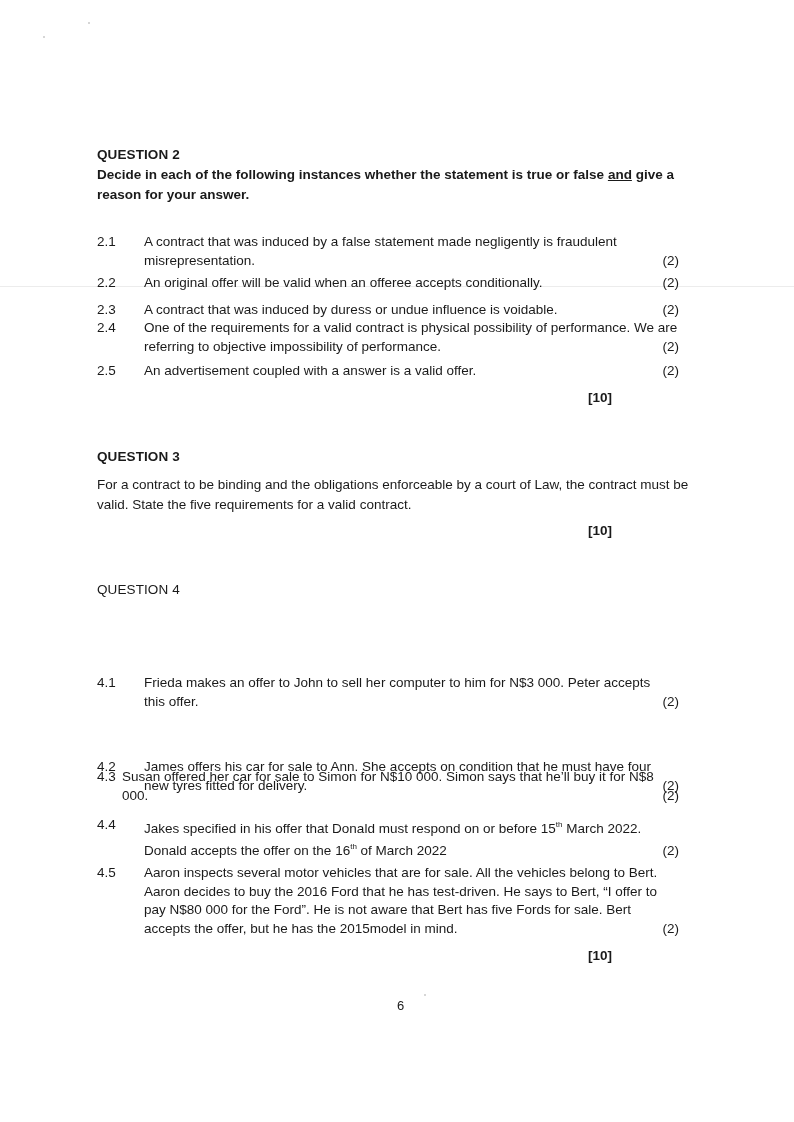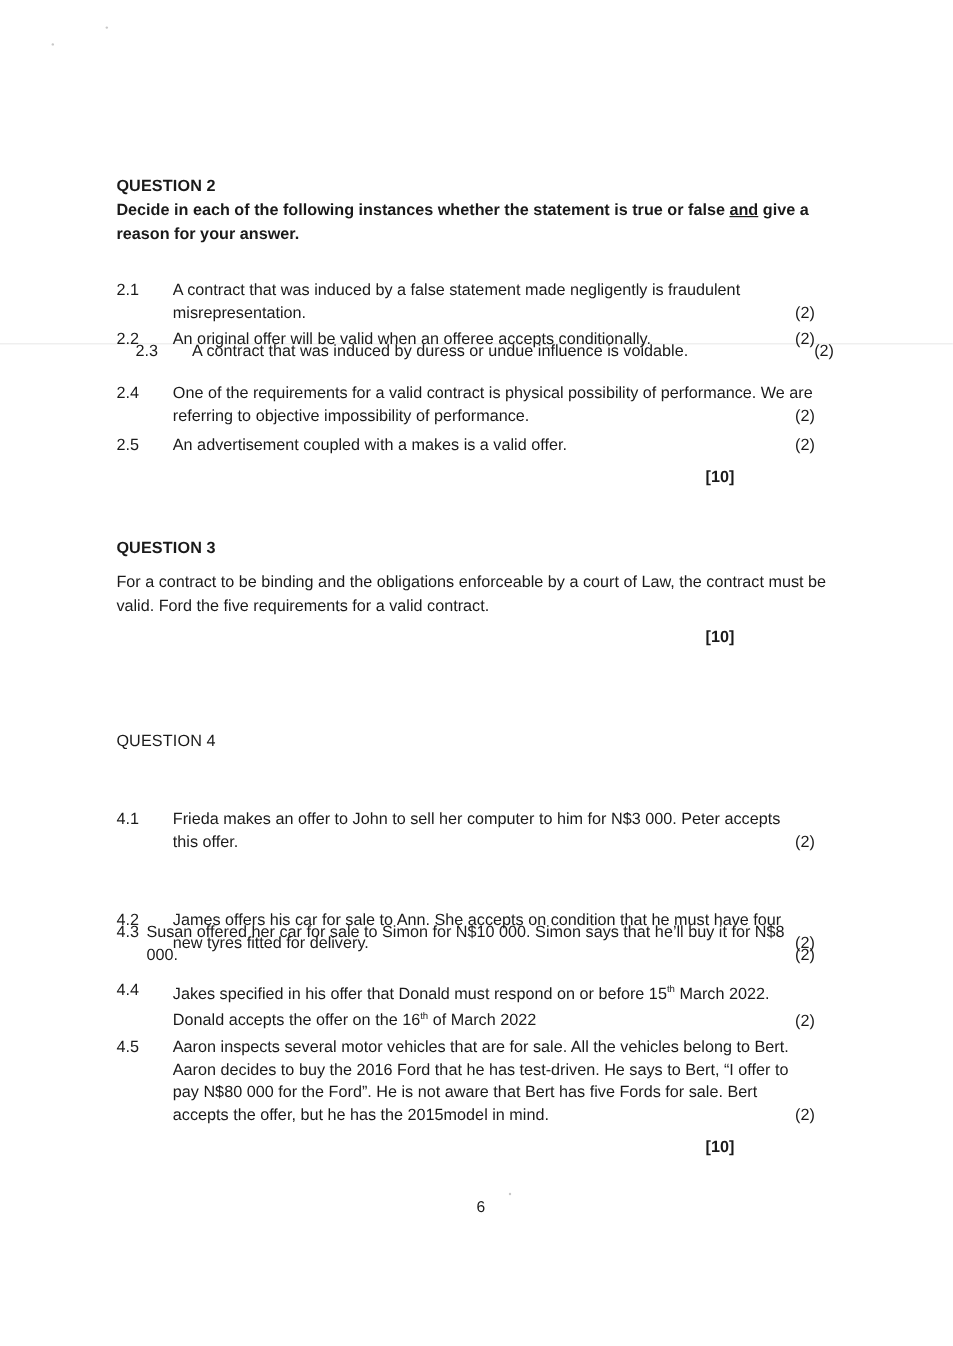--- a/index.html
+++ b/index.html
@@ -2,21 +2,21 @@
 <html><head>
 <meta charset="utf-8">
 <style>
   html, body { margin: 0; padding: 0; background: #ffffff; }
   body {
     width: 794px; height: 1122px; position: relative; overflow: hidden;
     font-family: "Liberation Sans", sans-serif; color: #1a1a1a;
   }
   .page { position: absolute; left: 0; top: 0; width: 720px; height: 1122px; }
   .qhead { position: absolute; left: 97px; font-size: 13.5px; font-weight: bold; letter-spacing: 0.1px; }
-  .qhead.light { font-weight: normal; margin-top: 28px; }
+  .qhead.light { font-weight: normal; }
   .instr { position: absolute; left: 97px; width: 600px; font-size: 13.5px; line-height: 20px; font-weight: bold; }
   .body-text { position: absolute; left: 97px; width: 600px; font-size: 13.5px; line-height: 20px; }
   u { text-decoration: underline; }
   .item { position: absolute; left: 97px; width: 592px; font-size: 13.5px; line-height: 18.5px; }
   .item .num { position: absolute; left: 0; top: 0; width: 40px; }
   .item .txt { margin-left: 47px; display: block; }
   .item .marks { position: absolute; right: 10px; bottom: 0; }
   .total { position: absolute; right: 108px; font-size: 13.5px; font-weight: bold; }
   .pagenum { position: absolute; left: 397px; top: 998px; font-size: 13px; }
   .faint-line { position: absolute; height: 1px; background: #ececec; }
@@ -38,39 +38,39 @@
   <div class="item" style="top:233px;">
     <span class="num">2.1</span>
     <span class="txt" style="padding-right:35px;">A contract that was induced by a false statement made negligently is fraudulent misrepresentation.</span>
     <span class="marks">(2)</span>
   </div>
   <div class="item" style="top:274px;">
     <span class="num">2.2</span>
     <span class="txt">An original offer will be valid when an offeree accepts conditionally.</span>
     <span class="marks">(2)</span>
   </div>
-  <div class="item" style="top:284px;margin-left:16px;">
+  <div class="item" style="top:301px;">
     <span class="num">2.3</span>
     <span class="txt">A contract that was induced by duress or undue influence is voidable.</span>
     <span class="marks">(2)</span>
   </div>
   <div class="item" style="top:319px;">
     <span class="num">2.4</span>
     <span class="txt" style="padding-right:0;">One of the requirements for a valid contract is physical possibility of performance. We are referring to objective impossibility of performance.</span>
     <span class="marks">(2)</span>
   </div>
   <div class="item" style="top:362px;">
     <span class="num">2.5</span>
-    <span class="txt">An advertisement coupled with a makes is a valid offer.</span>
+    <span class="txt">An advertisement coupled with a answer is a valid offer.</span>
     <span class="marks">(2)</span>
   </div>
   <div class="total" style="top:390px;">[10]</div>
 
   <div class="qhead" style="top:449px;">QUESTION 3</div>
-  <div class="body-text" style="top:475px;">For a contract to be binding and the obligations enforceable by a court of Law, the contract must be valid. Ford the five requirements for a valid contract.</div>
+  <div class="body-text" style="top:475px;">For a contract to be binding and the obligations enforceable by a court of Law, the contract must be valid. State the five requirements for a valid contract.</div>
   <div class="total" style="top:523px;">[10]</div>
 
   <div class="qhead light" style="top:582px;">QUESTION 4</div>
 
   <div class="item" style="top:674px;">
     <span class="num">4.1</span>
     <span class="txt" style="padding-right:30px;">Frieda makes an offer to John to sell her computer to him for N$3 000.  Peter accepts this offer.</span>
     <span class="marks">(2)</span>
   </div>
   <div class="item" style="top:758px;">

